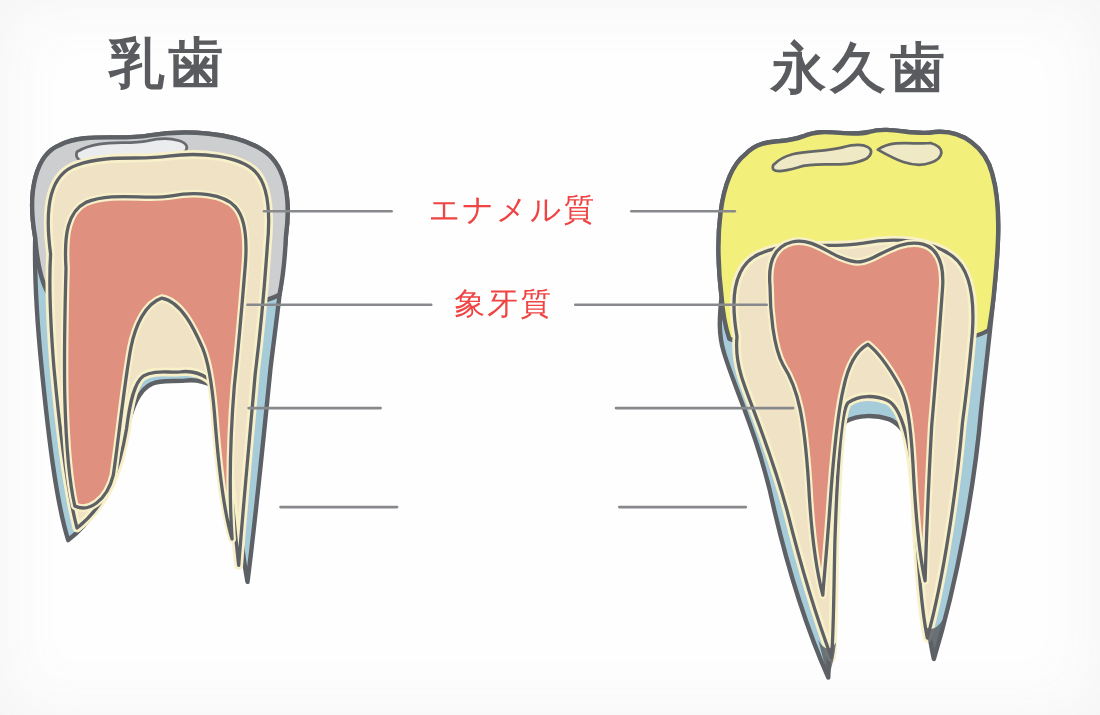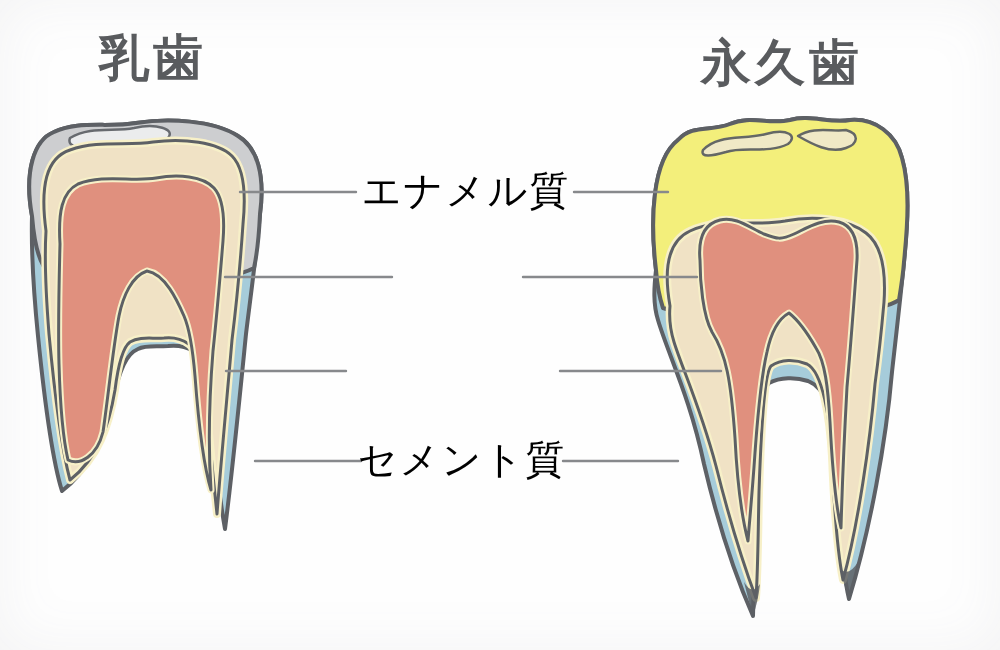--- a/index.html
+++ b/index.html
@@ -26,23 +26,23 @@
     position: absolute; z-index: 6;
     transform: translate(-50%, -50%);
     font-size: 50px; font-weight: 600;
     letter-spacing: 4px;
     color: #595b5e;
     white-space: nowrap;
   }
   .layer-label {
     position: absolute; z-index: 6;
     transform: translate(-50%, -50%);
-    font-size: 39px; font-weight: 500;
+    font-size: 28px; font-weight: 500;
     letter-spacing: 2px;
-    color: #000000;
+    color: #ef4444;
     white-space: nowrap;
   }
   .t-baby { left: 153px; top: 58px; }
   .t-perm { left: 782px; top: 63px; }
   .lbl-enamel   { left: 466px; top: 191px; }
   .lbl-dentin   { left: 458px; top: 276px; }
   .lbl-pulp     { left: 452px; top: 370px; }
   .lbl-cementum { left: 462px; top: 460px; }
 </style>
 </head>
@@ -142,15 +142,15 @@
     <line class="leader" x1="226" y1="371" x2="346" y2="371"></line>
     <line class="leader" x1="560" y1="371" x2="721" y2="371"></line>
     <line class="leader" x1="255" y1="461" x2="361" y2="461"></line>
     <line class="leader" x1="563" y1="461" x2="678" y2="461"></line>
   </svg>
 
   <div class="title t-baby">乳歯</div>
   <div class="title t-perm">永久歯</div>
 
   <div class="layer-label lbl-enamel">エナメル質</div>
-  <div class="layer-label lbl-cementum">セメント質</div>
+  <div class="layer-label lbl-dentin">象牙質</div>
 
 </div>
 
 </body></html>

